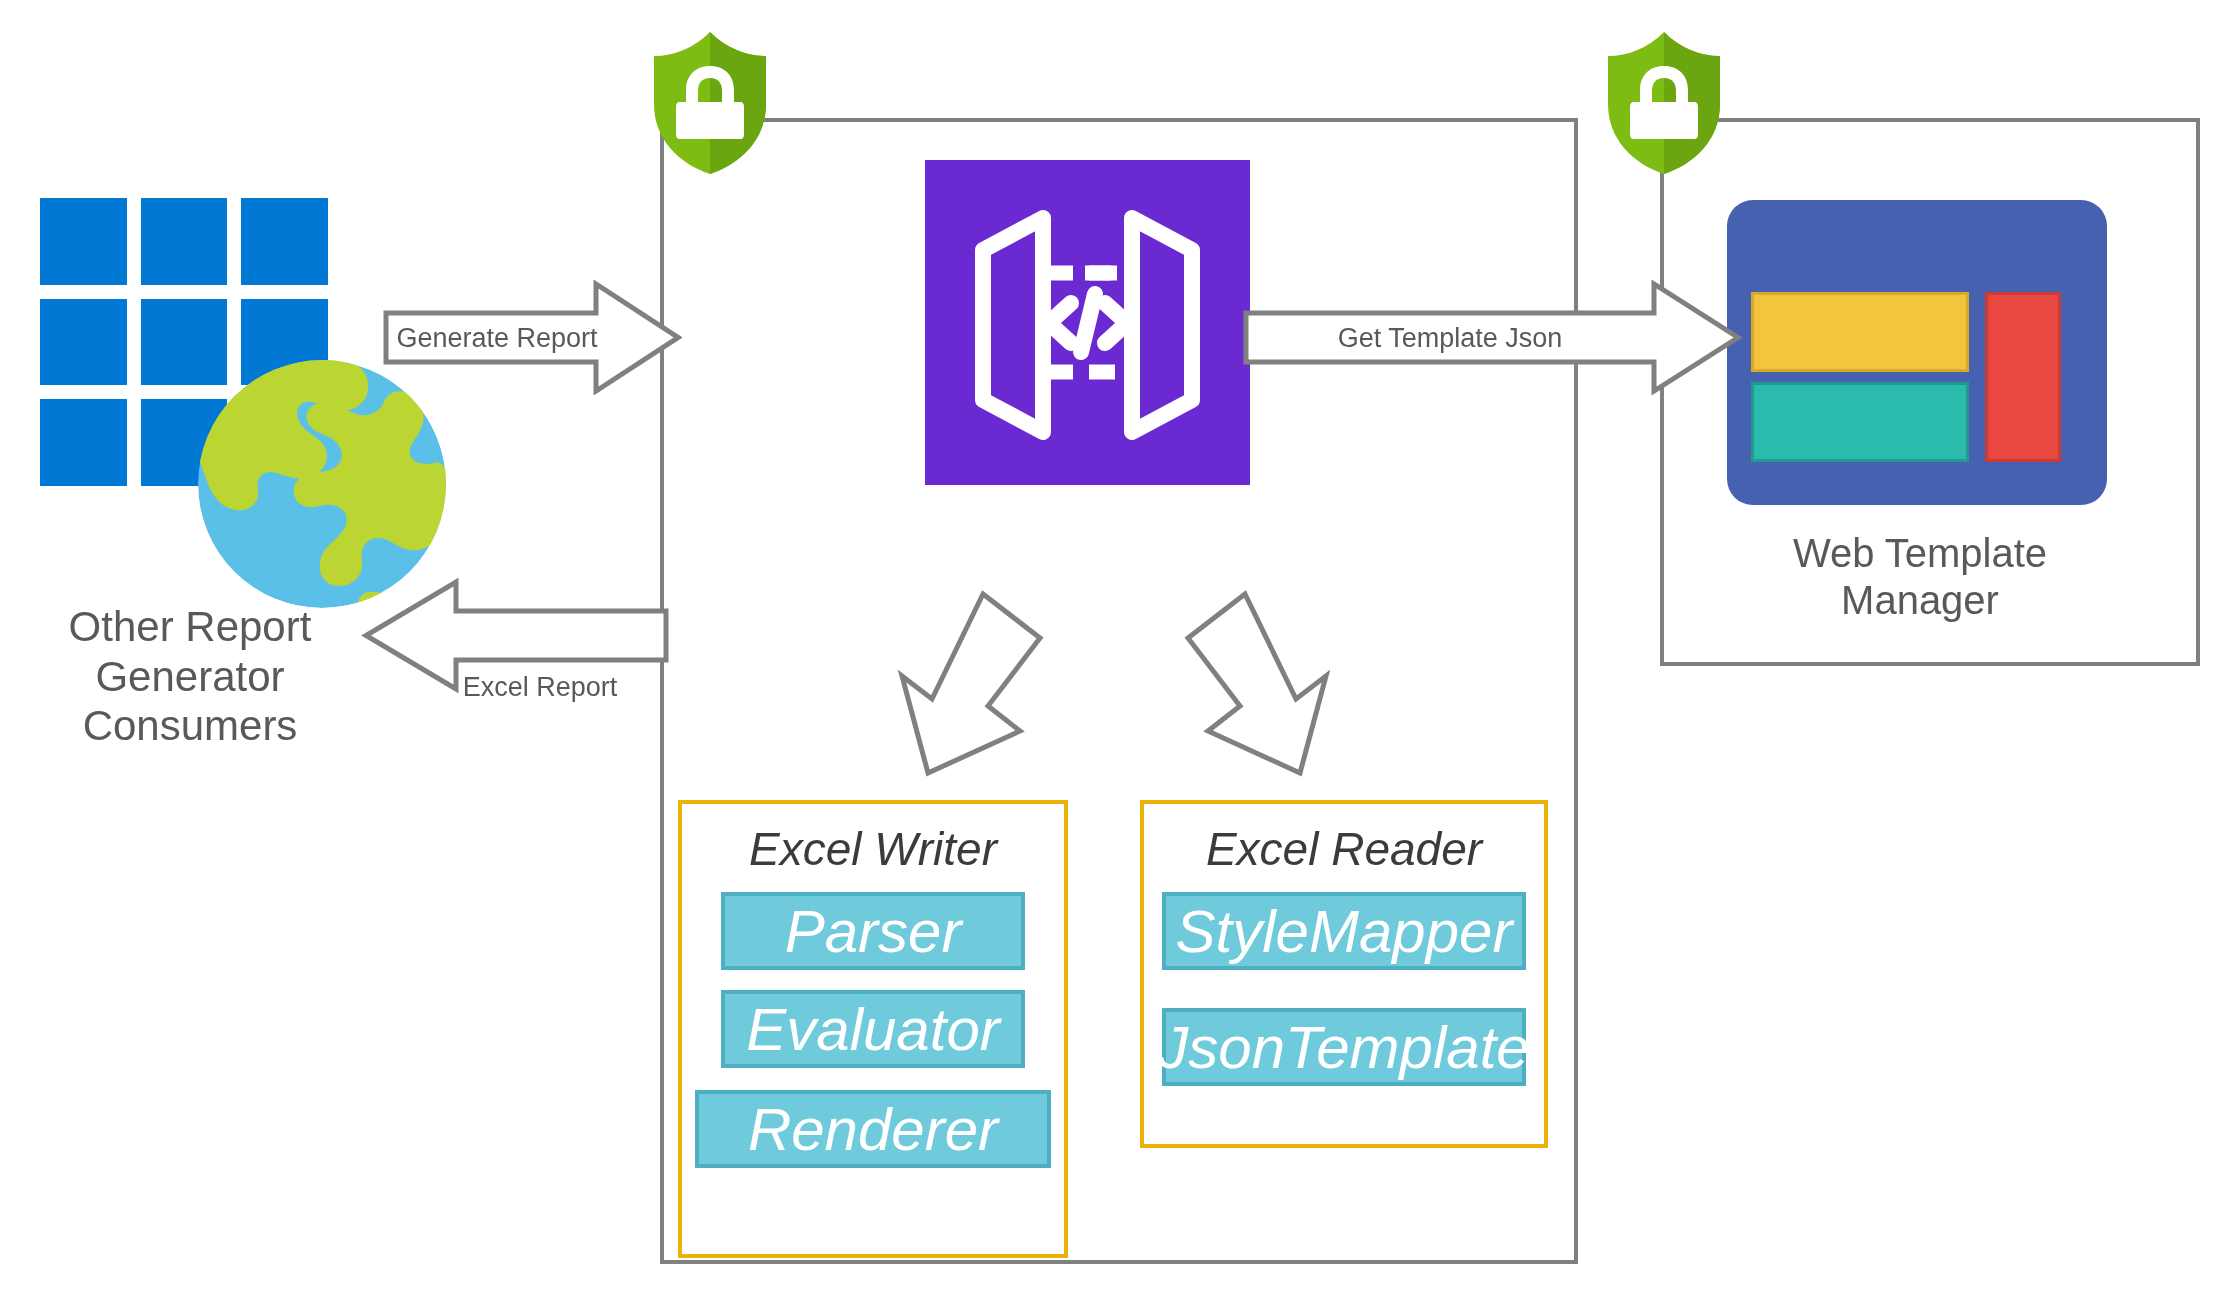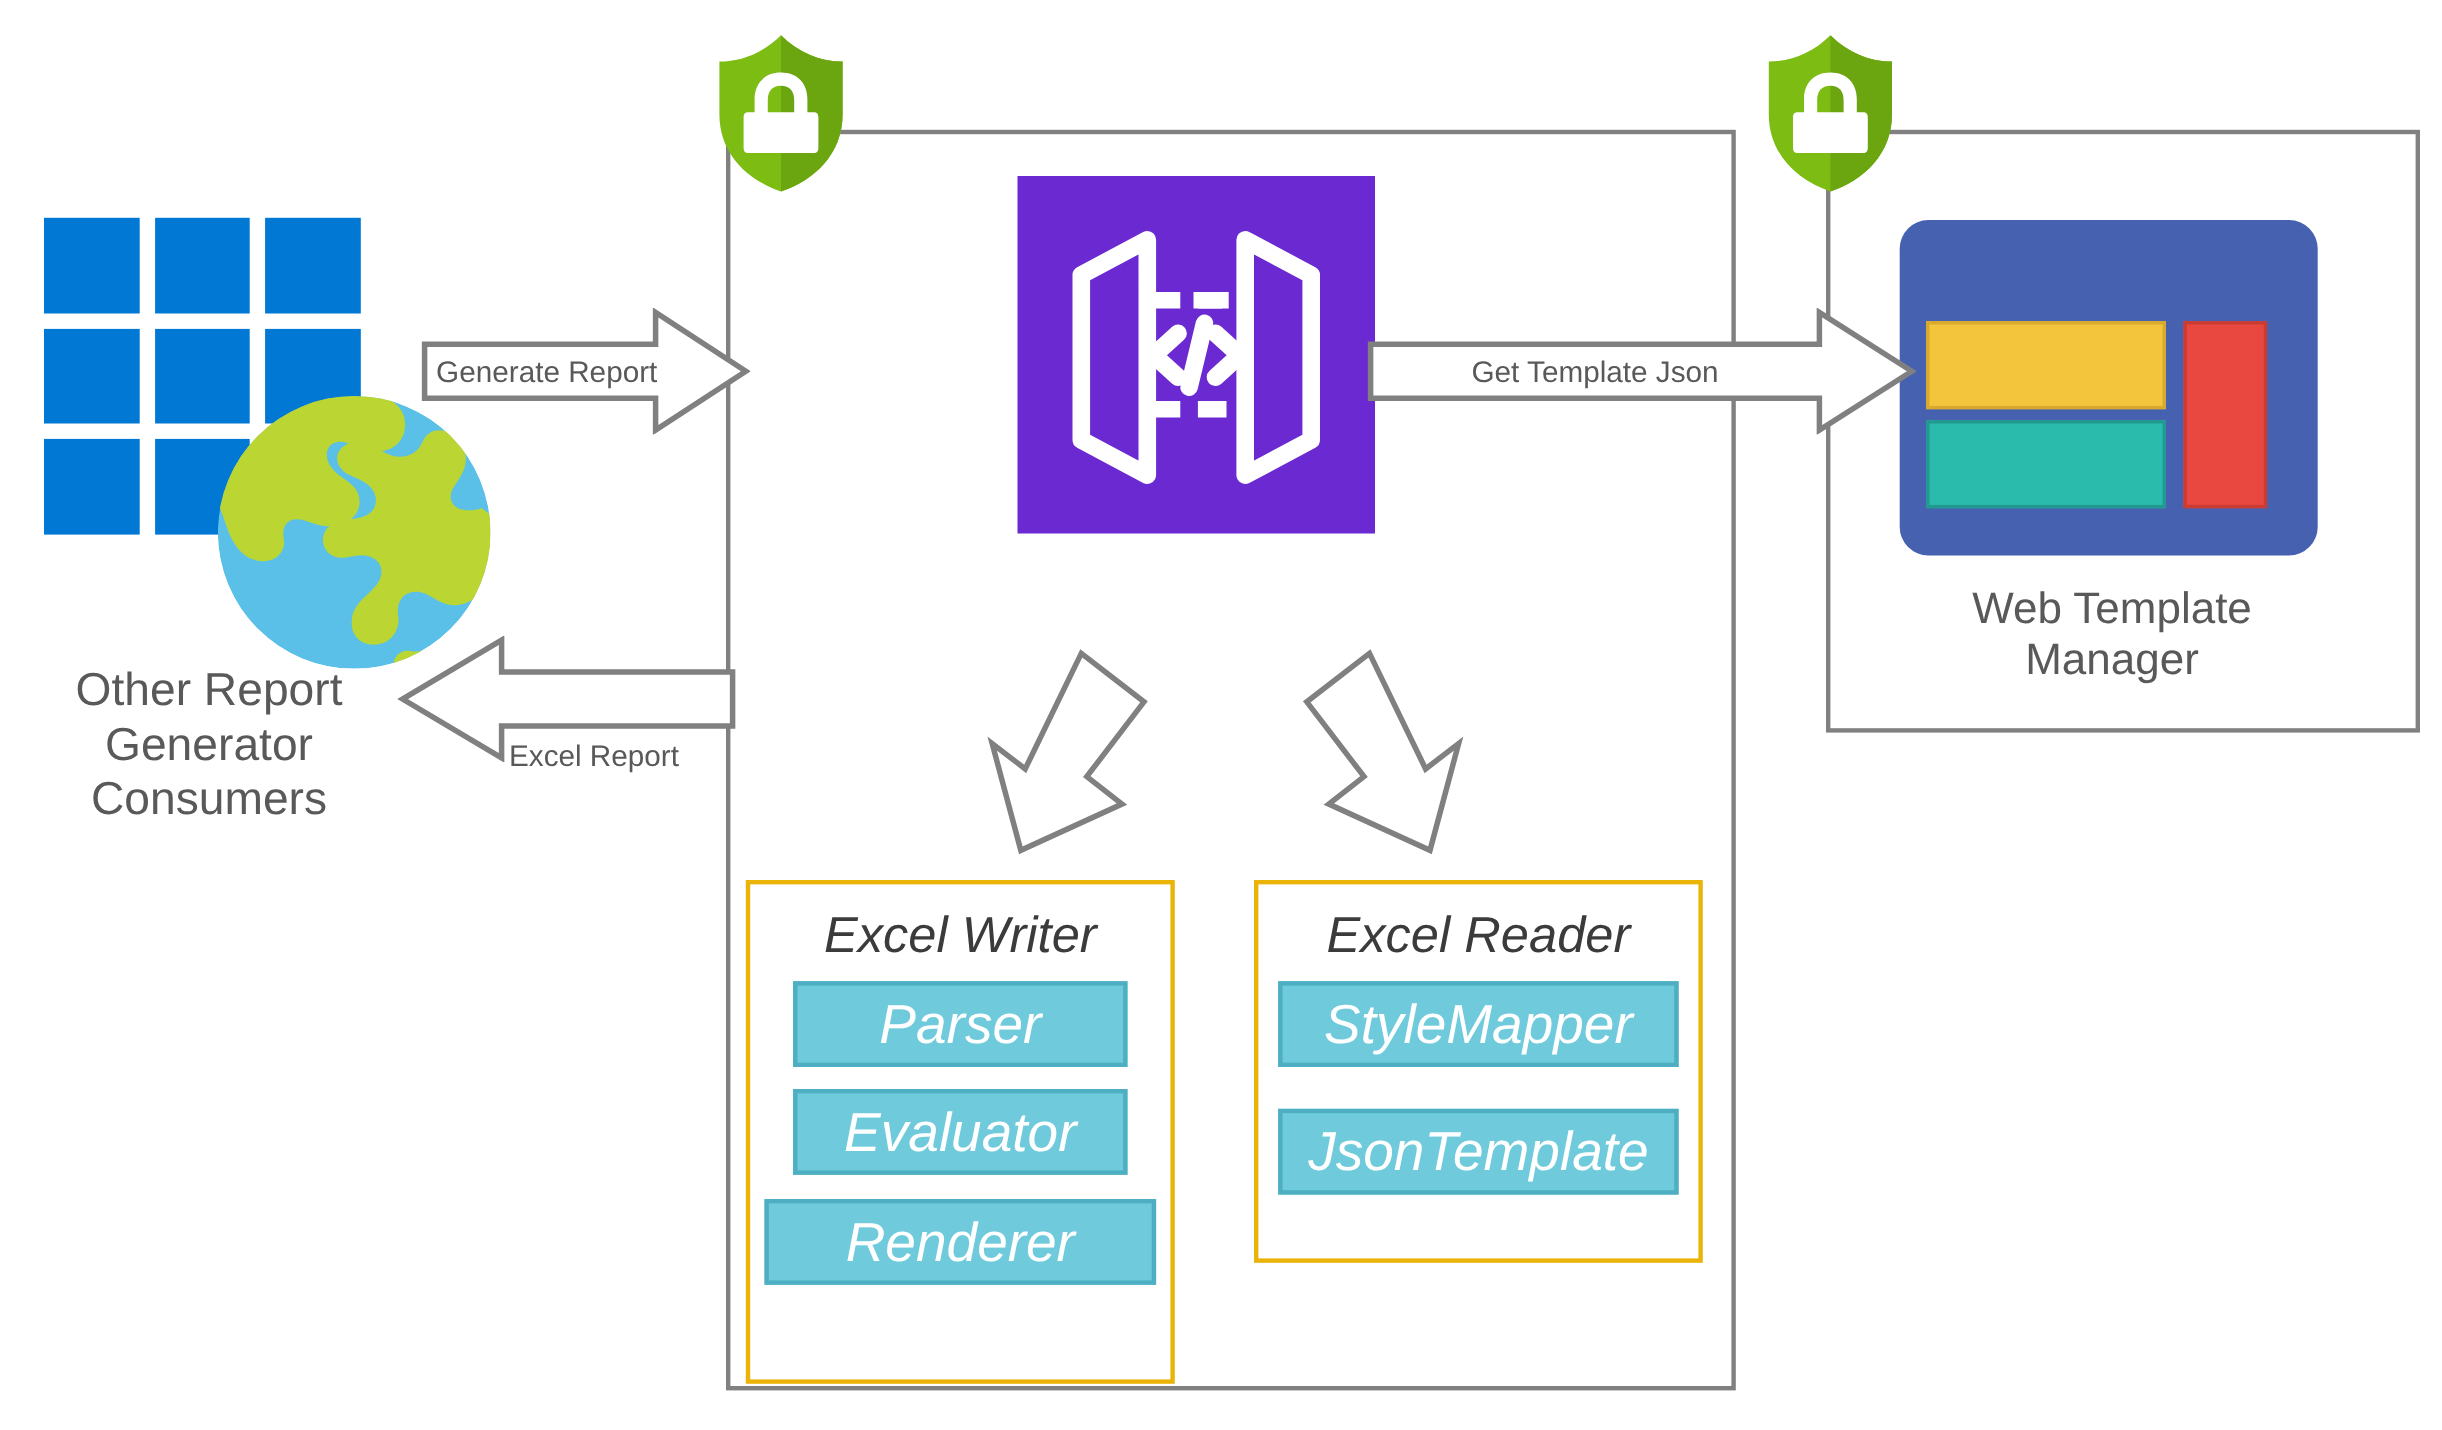--- a/index.html
+++ b/index.html
@@ -58,21 +58,21 @@
     color: #3b3b3b;
     font-size: 46px;
     text-align: center;
     white-space: nowrap;
   }
   .chip {
     background: #6FCBDC;
     border: 4px solid #4FAFC2;
     box-sizing: border-box;
     color: #ffffff;
-    font-size: 50px;
+    font-size: 60px;
     display: flex;
     align-items: center;
     justify-content: center;
     text-align: center;
     white-space: nowrap;
   }
 
   
   .arrow-text {
     color: #595959;

